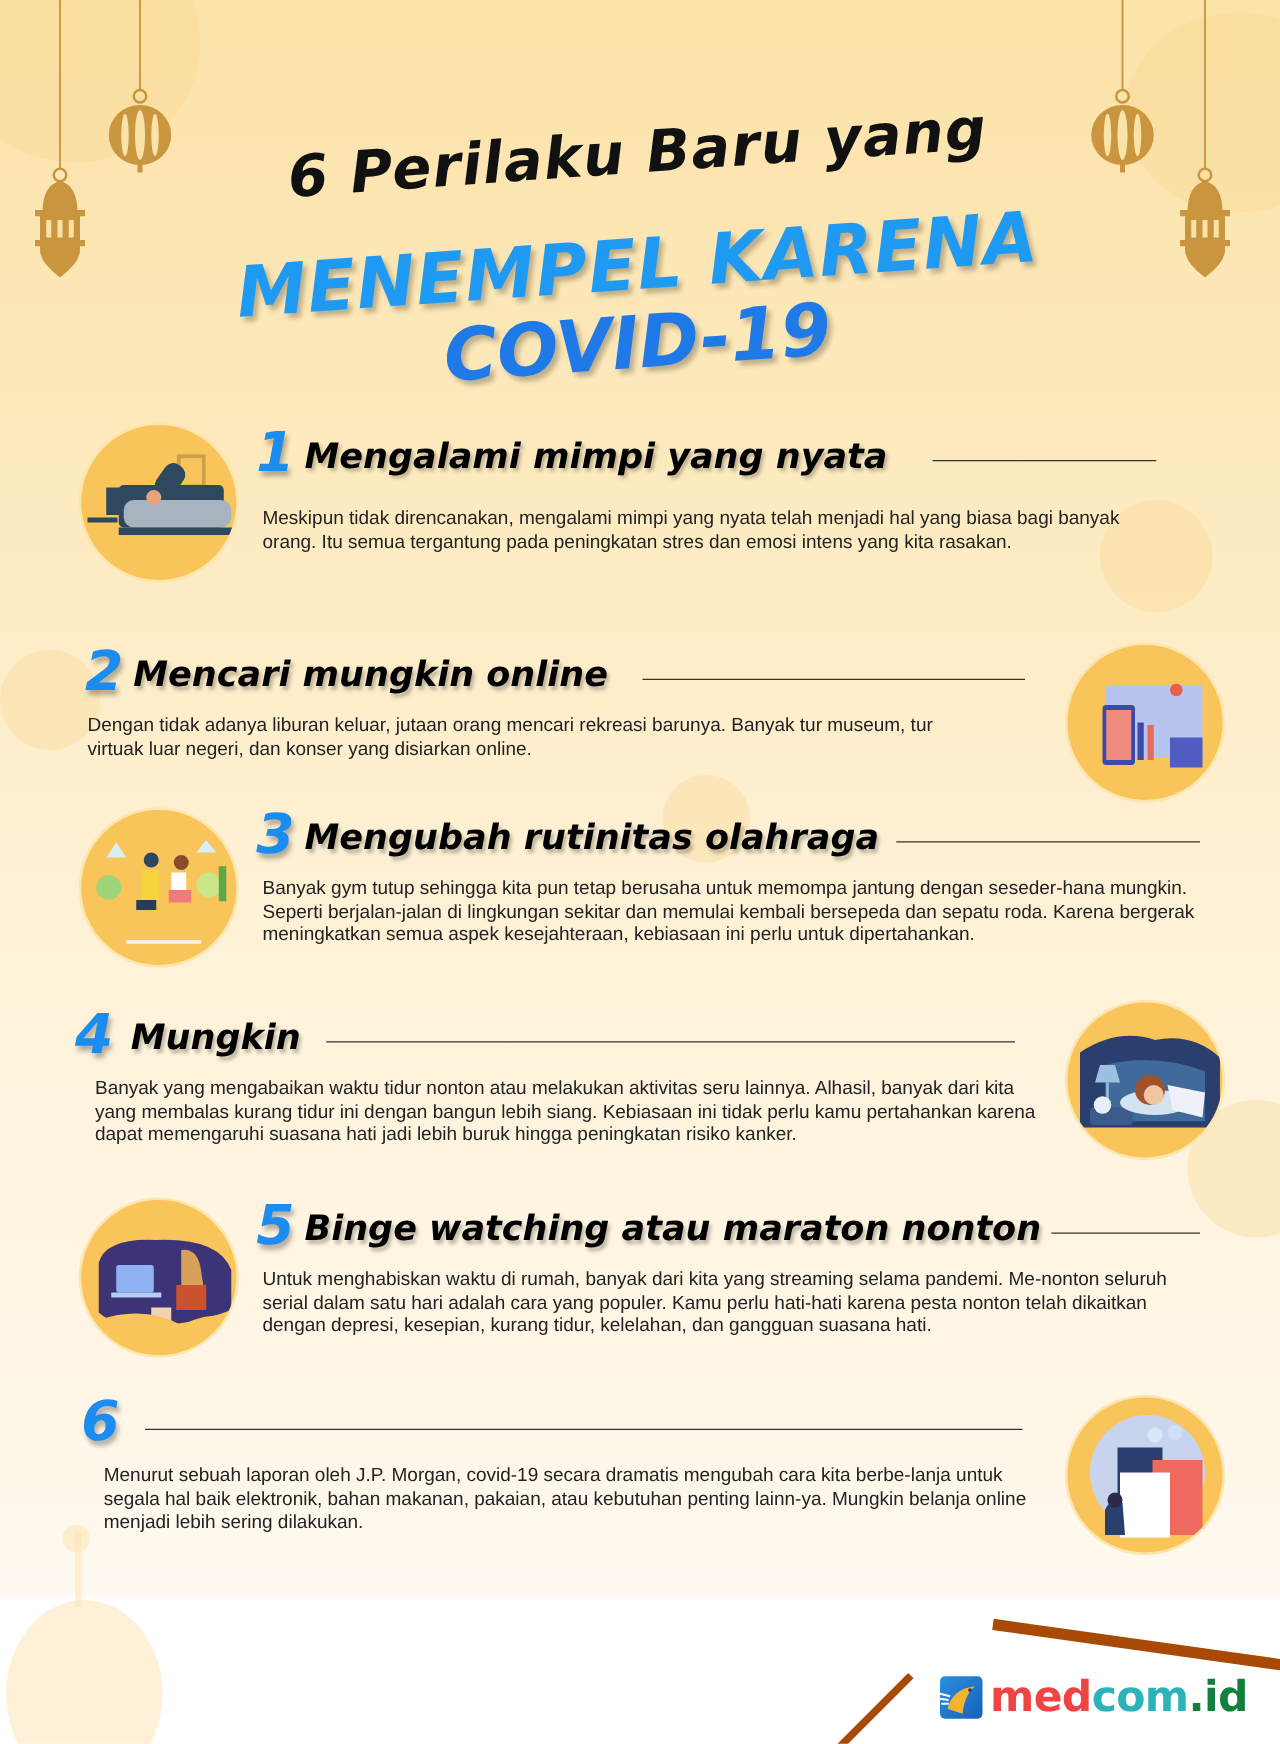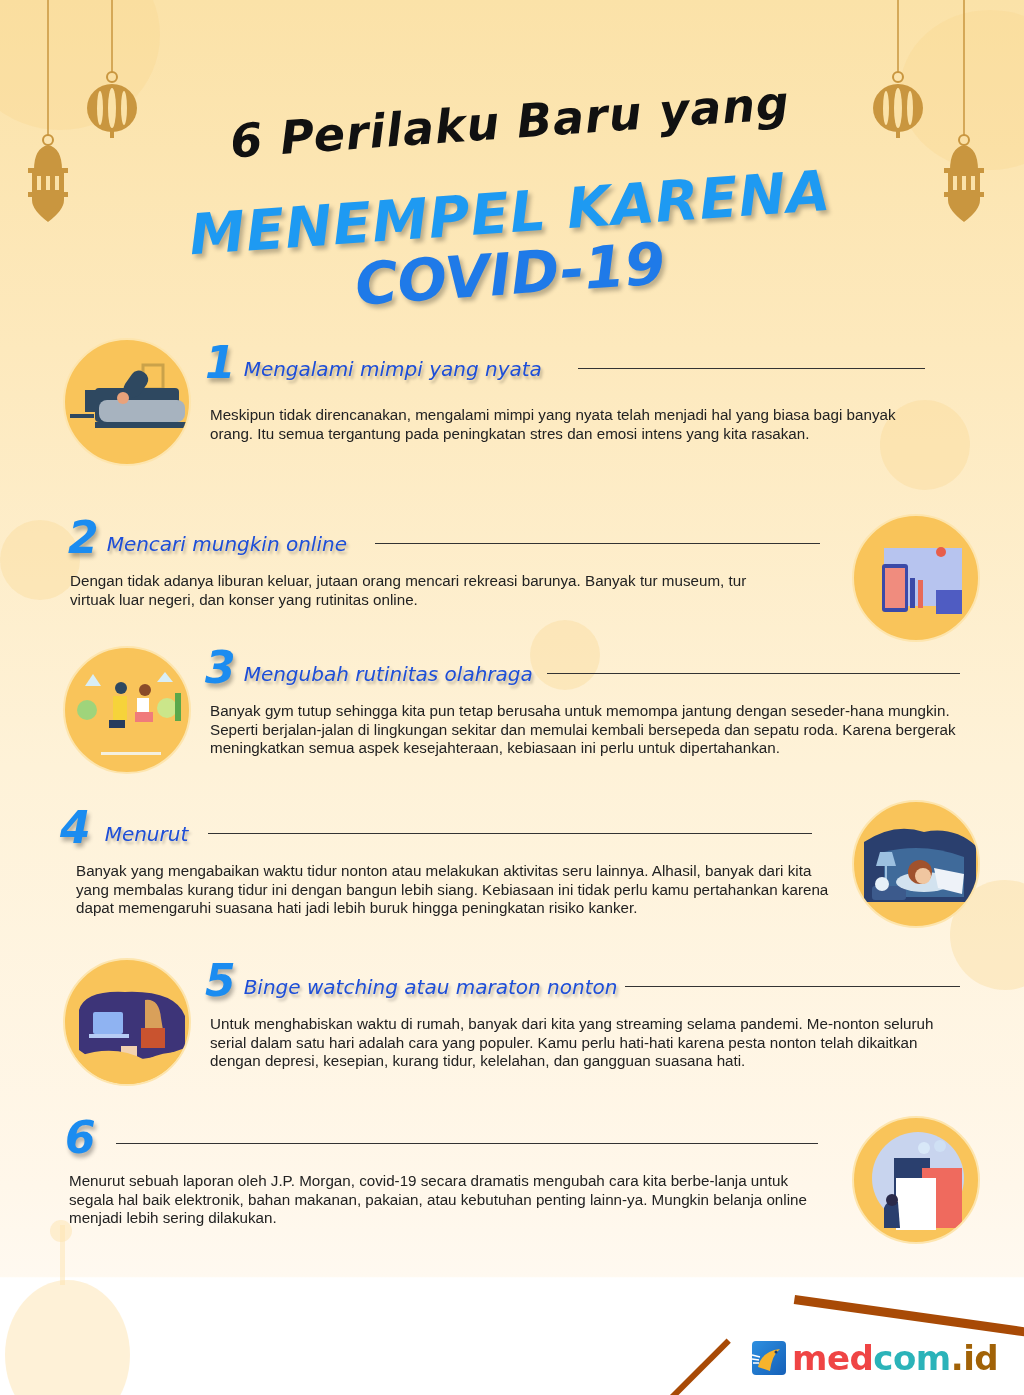--- a/index.html
+++ b/index.html
@@ -40,41 +40,41 @@
   .item-head { display: flex; align-items: flex-end; height: 50px; }
   .num {
     font-family: "DejaVu Sans", sans-serif;
     font-size: 44px; font-weight: 900; font-style: italic;
     color: #1b8cf0; line-height: 44px;
     text-shadow: 2px 4px 4px rgba(0,0,0,0.3);
     margin-right: 8px;
   }
   .head-label {
     font-family: "DejaVu Sans", sans-serif;
-    font-size: 20px; font-weight: 400; font-style: italic; color: #1d4ed8;
+    font-size: 28px; font-weight: 700; font-style: italic; color: #000000;
     text-shadow: 2px 3px 3px rgba(0,0,0,0.25);
     white-space: nowrap; padding-bottom: 4px;
   }
   .head-rule { flex: 1; height: 1.5px; background: #333; margin-left: 22px; margin-bottom: 16px; }
   .body-text {
     font-size: 15.2px; line-height: 18.6px; color: #222;
     font-family: "Liberation Sans", sans-serif;
     margin-top: 12px;
   }
   .illus {
     position: absolute; width: 128px; height: 128px; border-radius: 50%;
     background: #f9c45a; border: 2px solid #fde5ae; overflow: hidden;
   }
   .footer-stripe { position: absolute; background: #a84a06; }
   .logo { position: absolute; left: 752px; top: 1338px; display: flex; align-items: center; }
   .logo-mark { width: 34px; height: 34px; border-radius: 4px; background: linear-gradient(135deg, #2d8fe0, #1560b8); position: relative; margin-right: 6px; }
   .logo-text { font-family: "DejaVu Sans", sans-serif; font-weight: 900; font-size: 34px; letter-spacing: -0.5px; }
   .logo-text .m1 { color: #ef4444; }
   .logo-text .m2 { color: #2bb3b9; }
-  .logo-text .m3 { color: #a16207; }
+  .logo-text .m3 { color: #15803d; }
 </style>
 </head>
 <body>
 
 <div class="virus" style="left:-40px;top:-60px;width:200px;height:190px;"></div>
 <div class="virus" style="left:900px;top:10px;width:180px;height:160px;"></div>
 <div class="virus" style="left:880px;top:400px;width:90px;height:90px;"></div>
 <div class="virus" style="left:0px;top:520px;width:80px;height:80px;"></div>
 <div class="virus" style="left:530px;top:620px;width:70px;height:70px;"></div>
 <div class="virus" style="left:950px;top:880px;width:110px;height:110px;"></div>
@@ -147,21 +147,21 @@
   </div>
   <p class="body-text" style="margin-left:5px;margin-top:21px;">Meskipun tidak direncanakan, mengalami mimpi yang nyata telah menjadi hal yang biasa bagi banyak orang. Itu semua tergantung pada peningkatan stres dan emosi intens yang kita rasakan.</p>
 </div>
 
 <div class="item" style="left:68px;top:510px;width:752px;">
   <div class="item-head">
     <span class="num">2</span>
     <span class="head-label">Mencari mungkin online</span>
     <span class="head-rule" style="margin-left:28px;"></span>
   </div>
-  <p class="body-text" style="margin-left:2px;width:700px;">Dengan tidak adanya liburan keluar, jutaan orang mencari rekreasi barunya. Banyak tur museum, tur virtuak luar negeri, dan konser yang rutinitas online.</p>
+  <p class="body-text" style="margin-left:2px;width:700px;">Dengan tidak adanya liburan keluar, jutaan orang mencari rekreasi barunya. Banyak tur museum, tur virtuak luar negeri, dan konser yang disiarkan online.</p>
 </div>
 <div class="illus" style="left:852px;top:514px;">
   <svg width="128" height="128" viewBox="0 0 128 128">
     <rect x="30" y="32" width="78" height="58" fill="#b7c4ef"></rect>
     <rect x="28" y="48" width="26" height="48" rx="3" fill="#3b4aa8"></rect>
     <rect x="31" y="52" width="20" height="40" fill="#f08c7e"></rect>
     <circle cx="87" cy="36" r="5" fill="#e85e4a"></circle>
     <rect x="82" y="74" width="26" height="24" fill="#4f5cc2"></rect>
     <rect x="56" y="62" width="5" height="30" fill="#3b4aa8"></rect>
     <rect x="64" y="64" width="5" height="28" fill="#e86a58"></rect>
@@ -189,21 +189,21 @@
     <span class="num">3</span>
     <span class="head-label">Mengubah rutinitas olahraga</span>
     <span class="head-rule" style="margin-left:14px;"></span>
   </div>
   <p class="body-text" style="margin-left:5px;">Banyak gym tutup sehingga kita pun tetap berusaha untuk memompa jantung dengan seseder-hana mungkin. Seperti berjalan-jalan di lingkungan sekitar dan memulai kembali bersepeda dan sepatu roda. Karena bergerak meningkatkan semua aspek kesejahteraan, kebiasaan ini perlu untuk dipertahankan.</p>
 </div>
 
 <div class="item" style="left:60px;top:800px;width:752px;">
   <div class="item-head">
     <span class="num" style="margin-right:14px;">4</span>
-    <span class="head-label">Menurut</span>
+    <span class="head-label">Mungkin</span>
     <span class="head-rule" style="margin-left:20px;"></span>
   </div>
   <p class="body-text" style="margin-left:16px;width:760px;">Banyak yang mengabaikan waktu tidur nonton atau melakukan aktivitas seru lainnya. Alhasil, banyak dari kita yang membalas kurang tidur ini dengan bangun lebih siang. Kebiasaan ini tidak perlu kamu pertahankan karena dapat memengaruhi suasana hati jadi lebih buruk hingga peningkatan risiko kanker.</p>
 </div>
 <div class="illus" style="left:852px;top:800px;">
   <svg width="128" height="128" viewBox="0 0 128 128">
     <path d="M10 40 Q40 20 70 30 Q100 24 122 44 L122 100 L10 100 Z" fill="#2a3f6e"></path>
     <path d="M30 50 Q70 40 110 55 L110 95 L30 95 Z" fill="#3f6a9a"></path>
     <rect x="18" y="84" width="34" height="14" rx="3" fill="#3c5a8c"></rect>
     <path d="M26 50 L38 50 L42 64 L22 64 Z" fill="#9cc0e0"></path>
@@ -234,21 +234,21 @@
     <span class="head-rule" style="margin-left:8px;"></span>
   </div>
   <p class="body-text" style="margin-left:5px;">Untuk menghabiskan waktu di rumah, banyak dari kita yang streaming selama pandemi. Me-nonton seluruh serial dalam satu hari adalah cara yang populer. Kamu perlu hati-hati karena pesta nonton telah dikaitkan dengan depresi, kesepian, kurang tidur, kelelahan, dan gangguan suasana hati.</p>
 </div>
 
 <div class="item" style="left:65px;top:1110px;width:753px;">
   <div class="item-head">
     <span class="num">6</span>
     <span class="head-rule" style="margin-left:12px;"></span>
   </div>
-  <p class="body-text" style="margin-left:4px;width:752px;">Menurut sebuah laporan oleh J.P. Morgan, covid-19 secara dramatis mengubah cara kita berbe-lanja untuk segala hal baik elektronik, bahan makanan, pakaian, atau kebutuhan penting lainn-ya. Mungkin belanja online menjadi lebih sering dilakukan.</p>
+  <p class="body-text" style="margin-left:18px;width:752px;">Menurut sebuah laporan oleh J.P. Morgan, covid-19 secara dramatis mengubah cara kita berbe-lanja untuk segala hal baik elektronik, bahan makanan, pakaian, atau kebutuhan penting lainn-ya. Mungkin belanja online menjadi lebih sering dilakukan.</p>
 </div>
 <div class="illus" style="left:852px;top:1116px;">
   <svg width="128" height="128" viewBox="0 0 128 128">
     <circle cx="64" cy="60" r="46" fill="#c8d4ee"></circle>
     <rect x="40" y="40" width="36" height="40" fill="#2a3f6e"></rect>
     <rect x="68" y="50" width="40" height="60" fill="#ef6a5e"></rect>
     <rect x="42" y="60" width="40" height="52" fill="#ffffff"></rect>
     <circle cx="70" cy="30" r="6" fill="#d8e8f8"></circle>
     <circle cx="86" cy="28" r="6" fill="#cfe0f4"></circle>
     <path d="M30 90 Q34 80 44 84 L46 110 L30 110 Z" fill="#2a3f6e"></path>

